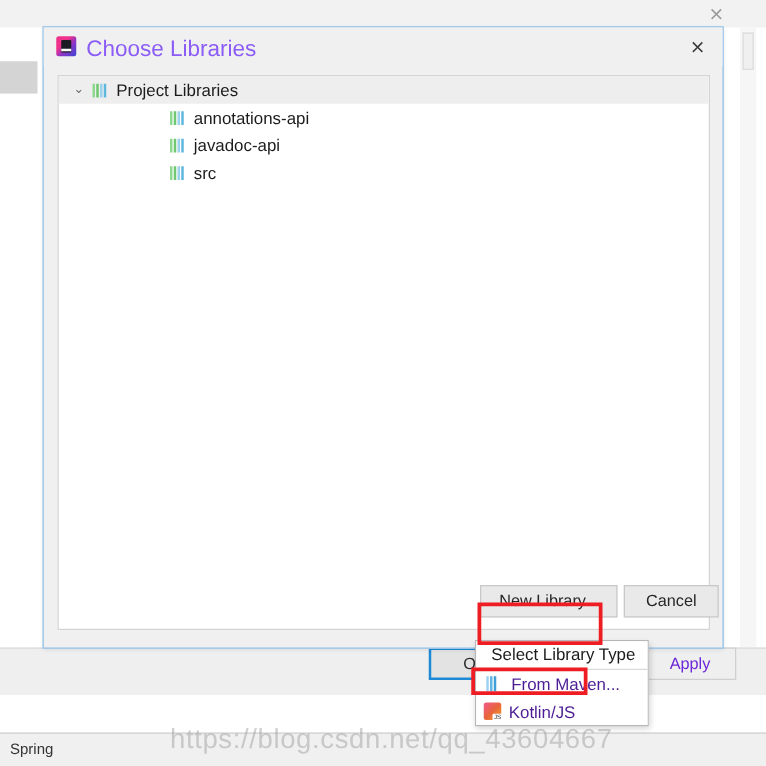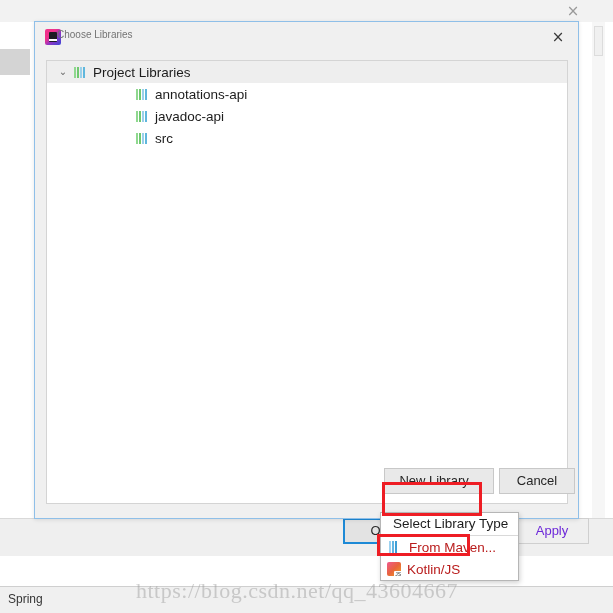--- a/index.html
+++ b/index.html
@@ -143,23 +143,23 @@
   .dlg-icon::before {
     content: "";
     position: absolute;
     left: 4px; top: 10px;
     width: 8px; height: 2px;
     background: #ffffff;
     z-index: 2;
   }
   .dlg-title {
     position: absolute;
-    left: 22px; top: 7px;
-    font-size: 10px;
-    color: #737373;
+    left: 34px; top: 7px;
+    font-size: 18px;
+    color: #8b5cf6;
   }
   .dlg-close {
     position: absolute;
     right: 10px; top: 5px;
     width: 20px; height: 20px;
     text-align: center;
     line-height: 20px;
     font-size: 15px;
     color: #3a3a3a;
     font-family: "DejaVu Sans", sans-serif;
@@ -265,21 +265,21 @@
     color: #1c1c1c;
     background: #ffffff;
     border-bottom: 1px solid #d9d9d9;
   }
   .menu-item {
     height: 22px;
     display: flex;
     align-items: center;
     padding-left: 6px;
     font-size: 13.5px;
-    color: #b91c1c;
+    color: #4c1d95;
     background: #ffffff;
   }
   .menu-item.selected {
     background: #1f7ed0;
     color: #ffffff;
   }
   .mi-icon {
     width: 16px; height: 14px;
     margin-right: 6px;
     position: relative;
@@ -332,21 +332,21 @@
     box-sizing: border-box;
   }
 
   
   .watermark {
     position: absolute;
     left: 136px; top: 578px;
     font-size: 22px;
     letter-spacing: 0.5px;
     color: rgba(150,150,150,0.45);
-    font-family: Liberation Serif, serif;
+    font-family: Liberation Sans, sans-serif;
     white-space: nowrap;
     z-index: 80;
     pointer-events: none;
   }
 </style>
 </head>
 <body>
 
 <div id="root">
 

